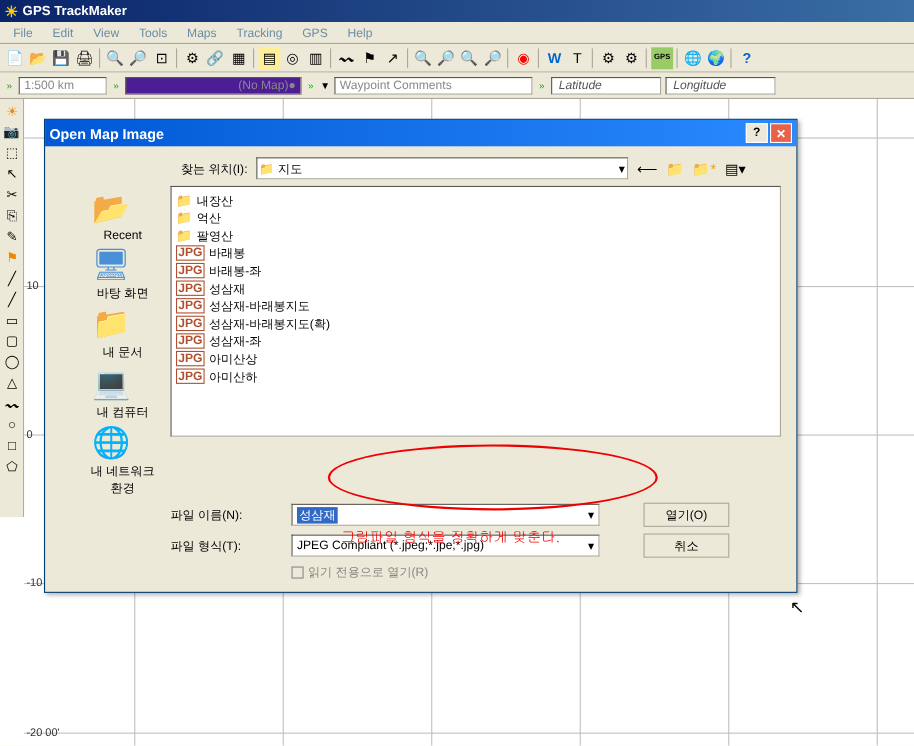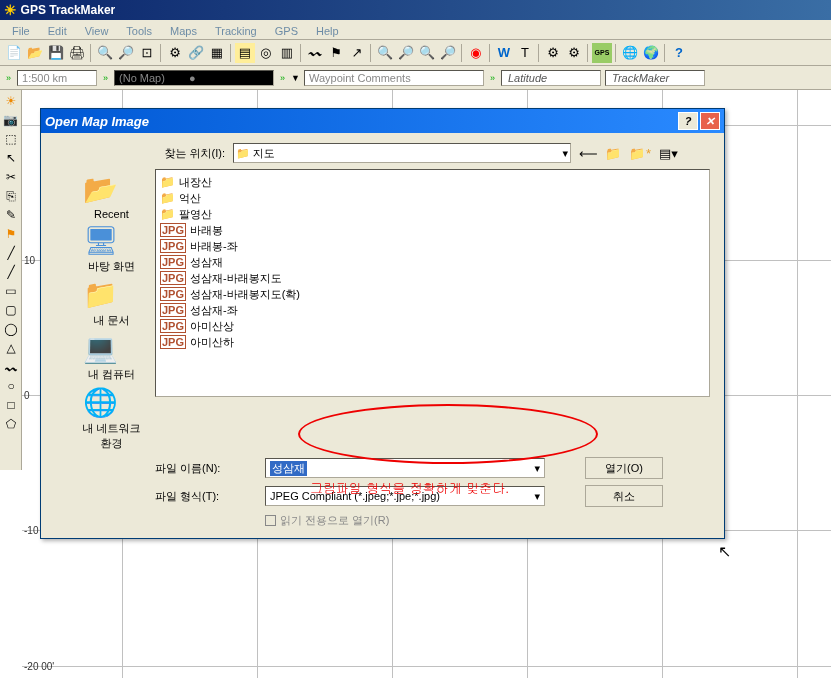--- a/index.html
+++ b/index.html
@@ -11,34 +11,34 @@
 .menubar { background: #ece9d8; border-bottom: 1px solid #aca899; height: 20px; display: flex; align-items: flex-end; padding: 0 4px; gap: 2px; }
 .menubar span { color: #6d8ca6; padding: 2px 8px; cursor: default; }
 
 .toolbar { background: #ece9d8; border-bottom: 1px solid #aca899; height: 26px; display: flex; align-items: center; padding: 2px 4px; gap: 1px; }
 .toolbar .tbtn { width: 20px; height: 20px; border: 1px solid transparent; display: flex; align-items: center; justify-content: center; font-size: 13px; }
 .toolbar .sep { width: 2px; height: 18px; border-left: 1px solid #aca899; margin: 0 2px; }
 
 .secondbar { background: #ece9d8; border-bottom: 1px solid #aca899; height: 24px; display: flex; align-items: center; padding: 2px 4px; gap: 4px; }
 .dbl-arrow { color: #00aa00; font-size: 9px; padding: 0 2px; }
 .scale-box { background: #fff; border: 1px inset #aca899; padding: 1px 4px; width: 80px; color: #888; }
-.map-box { background: #000000; border: 1px inset #aca899; padding: 1px 4px; width: 160px; color: #888; display: flex; align-items: center; justify-content: flex-start; gap: 24px; }
+.map-box { background: #4c1d95; border: 1px inset #aca899; padding: 1px 4px; width: 160px; color: #888; display: flex; align-items: center; justify-content: flex-end; }
 .comment-box { background: #fff; border: 1px inset #aca899; padding: 1px 4px; width: 180px; color: #888; }
 .coord-box { background: #fff; border: 1px inset #aca899; padding: 1px 6px; width: 100px; font-style: italic; color: #555; }
 
 .left-toolbar { position: absolute; left: 0; top: 90px; width: 22px; background: #ece9d8; border-right: 1px solid #aca899; display: flex; flex-direction: column; gap: 1px; padding: 2px; height: 380px; }
 .left-toolbar .ltbtn { width: 18px; height: 18px; border: 1px solid transparent; display: flex; align-items: center; justify-content: center; font-size: 12px; }
 
 .canvas { position: absolute; left: 22px; top: 90px; right: 0; bottom: 0; background: #fff; }
 .grid-line-v { position: absolute; top: 0; bottom: 0; border-left: 1px solid #c0c0c0; }
 .grid-line-h { position: absolute; left: 0; right: 0; border-top: 1px solid #c0c0c0; }
 .axis-label { position: absolute; font-size: 10px; color: #333; }
 
 .dialog { position: absolute; left: 40px; top: 108px; width: 685px; background: #ece9d8; border: 1px solid #003c74; box-shadow: 2px 2px 4px rgba(0,0,0,0.3); }
-.dialog-title { background: linear-gradient(to right, #0058d4, #2a8aff); color: #fff; height: 24px; display: flex; align-items: center; justify-content: space-between; padding: 0 4px; font-weight: bold; font-size: 13px; font-style: italic; }
+.dialog-title { background: linear-gradient(to right, #0058d4, #2a8aff); color: #fff; height: 24px; display: flex; align-items: center; justify-content: space-between; padding: 0 4px; font-weight: bold; font-size: 13px; }
 .dialog-title .controls { display: flex; gap: 2px; }
 .dialog-title .dlg-btn { width: 20px; height: 18px; background: #ece9d8; border: 1px solid #fff; display: flex; align-items: center; justify-content: center; font-size: 11px; color: #000; font-weight: bold; }
 .dialog-title .dlg-btn.close { background: #e8624a; color: #fff; }
 
 .dialog-body { padding: 10px 14px; }
 .lookup-row { display: flex; align-items: center; gap: 8px; margin-bottom: 6px; margin-left: 90px; }
 .lookup-row label { width: 80px; text-align: right; }
 .lookup-select { background: #fff; border: 1px inset #aca899; padding: 1px 2px; width: 338px; height: 20px; display: flex; align-items: center; justify-content: space-between; }
 .lookup-ico { font-size: 13px; }
 
@@ -134,21 +134,21 @@
   <span class="dbl-arrow">»</span>
   <div class="map-box">
     <span>(No Map)</span>
     <span>●</span>
   </div>
   <span class="dbl-arrow">»</span>
   <span style="font-size:9px">▼</span>
   <div class="comment-box">Waypoint Comments</div>
   <span class="dbl-arrow">»</span>
   <div class="coord-box">Latitude</div>
-  <div class="coord-box">TrackMaker</div>
+  <div class="coord-box">Longitude</div>
 </div>
 
 <div class="left-toolbar">
   <div class="ltbtn" style="color:#e80">☀</div>
   <div class="ltbtn">📷</div>
   <div class="ltbtn">⬚</div>
   <div class="ltbtn">↖</div>
   <div class="ltbtn">✂</div>
   <div class="ltbtn">⎘</div>
   <div class="ltbtn">✎</div>

